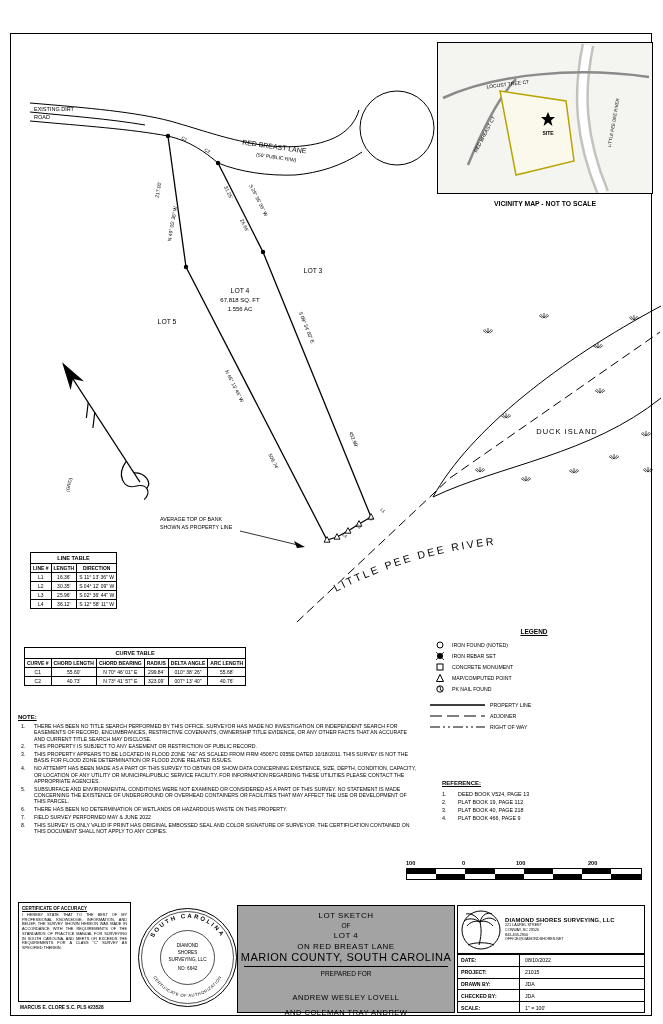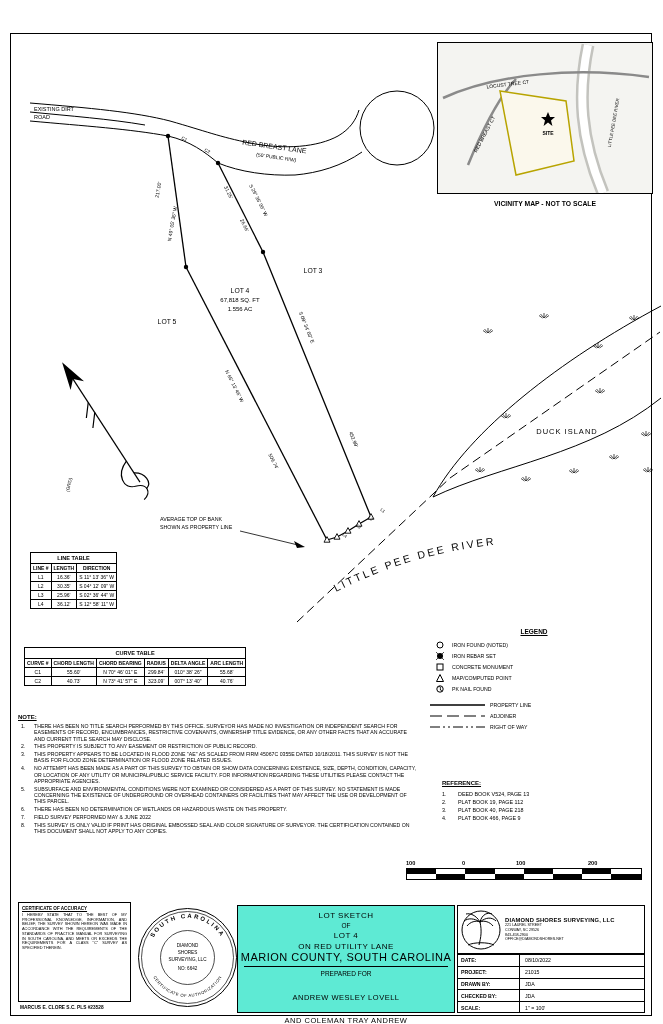--- a/index.html
+++ b/index.html
@@ -36,21 +36,21 @@
   .sb-labels span{position:absolute;top:0}
   .sb-bar{margin-top:1px;height:12px;border:1px solid #000;display:flex;flex-wrap:wrap}
   .sb-cell{width:29.2px;height:5px}
   .k{background:#000}.w{background:#fff}
   
   .cert{left:18px;top:902px;width:113px;height:100px;border:1px solid #000;padding:3px;background:#fff}
   .cert-title{font-size:4.6px;font-weight:bold;text-decoration:underline;margin-bottom:2px}
   .cert-body{font-size:3.9px;line-height:4.7px;text-align:justify}
   .surveyor{left:20px;top:1005px;font-size:4.8px;font-weight:bold}
   
-  .tblock{left:237px;top:905px;width:218px;height:108px;border:1px solid #000;text-align:center;background:#5eead4;padding-top:5px}
+  .tblock{left:237px;top:905px;width:218px;height:108px;border:1px solid #000;text-align:center;background:#a3a3a3;padding-top:5px}
   .tb1{font-size:8px;letter-spacing:.5px}
   .tb2{font-size:6.5px;margin-top:2px}
   .tb-div{border-top:1px solid #000;margin:3px 6px}
   
   .cblock{left:457px;top:905px;width:188px;height:108px;border:1px solid #000;background:#fff}
   .c-top{height:48px;border-bottom:1px solid #000;display:flex;align-items:center;padding:2px}
   .c-info{flex:1;padding-left:3px}
   .c-name{font-size:5.8px;font-weight:bold;letter-spacing:.2px}
   .c-line{font-size:3.7px;line-height:4.6px}
   .c-row{display:flex;height:11.8px;border-top:1px solid #000;font-size:5.2px;align-items:center}
@@ -441,26 +441,26 @@
   <text x="52.5" y="42" font-size="4.6" text-anchor="middle" fill="#000">DIAMOND</text>
   <text x="52.5" y="49" font-size="4.6" text-anchor="middle" fill="#000">SHORES</text>
   <text x="52.5" y="56" font-size="4.6" text-anchor="middle" fill="#000">SURVEYING, LLC</text>
   <text x="52.5" y="65" font-size="4.6" text-anchor="middle" fill="#000">NO: 6642</text>
 </svg>
 
 <div class="abs tblock">
   <div class="tb1">LOT SKETCH</div>
   <div class="tb2">OF</div>
   <div class="tb1" style="margin-top:2px">LOT 4</div>
-  <div class="tb1" style="margin-top:2px">ON RED UTILITY LANE</div>
+  <div class="tb1" style="margin-top:2px">ON RED BREAST LANE</div>
   <div class="tb1" style="font-size:11px;margin-top:0">MARION COUNTY, SOUTH CAROLINA</div>
   <div class="tb-div"></div>
   <div class="tb2">PREPARED FOR</div>
   <div class="tb1" style="font-size:7.5px;margin-top:16px">ANDREW WESLEY LOVELL</div>
-  <div class="tb1" style="font-size:7.5px;margin-top:14px">AND COLEMAN TRAY ANDREW</div>
+  <div class="tb1" style="font-size:7.5px;margin-top:6px">AND COLEMAN TRAY ANDREW</div>
 </div>
 
 <div class="abs cblock">
   <div class="c-top">
     <svg width="42" height="42" viewBox="0 0 42 42">
       <ellipse cx="21" cy="21" rx="19" ry="19" fill="none" stroke="#000" stroke-width="1"></ellipse>
       <g stroke="#000" fill="none" stroke-width="1">
         <path d="M19,36 C21,28 22,22 20,13"></path>
         <path d="M20,13 C14,9 8,9 4,12"></path>
           <path d="M20,13 C16,6 10,4 6,5"></path>

